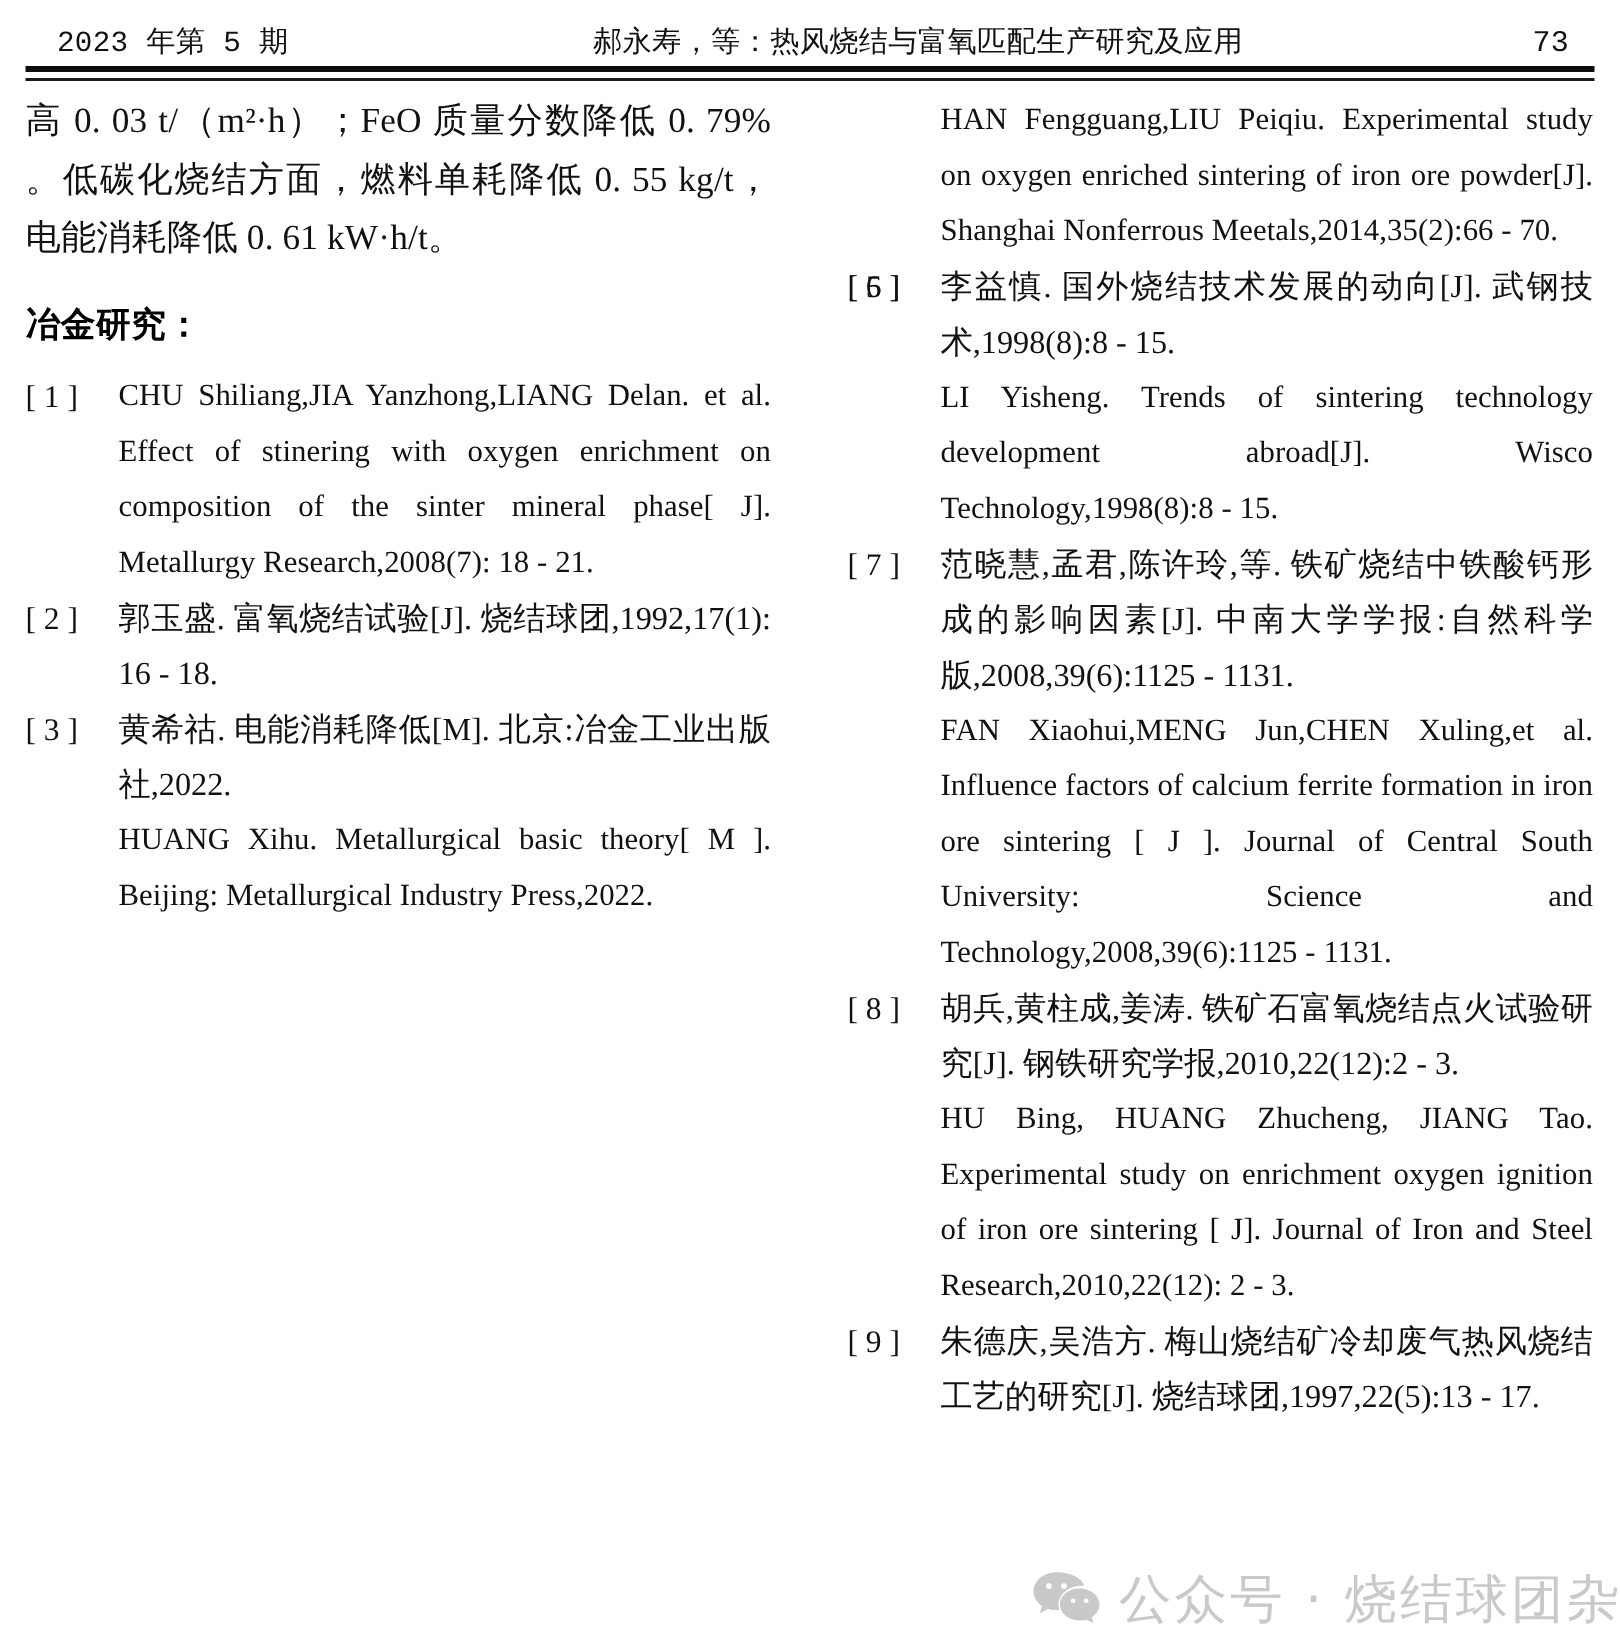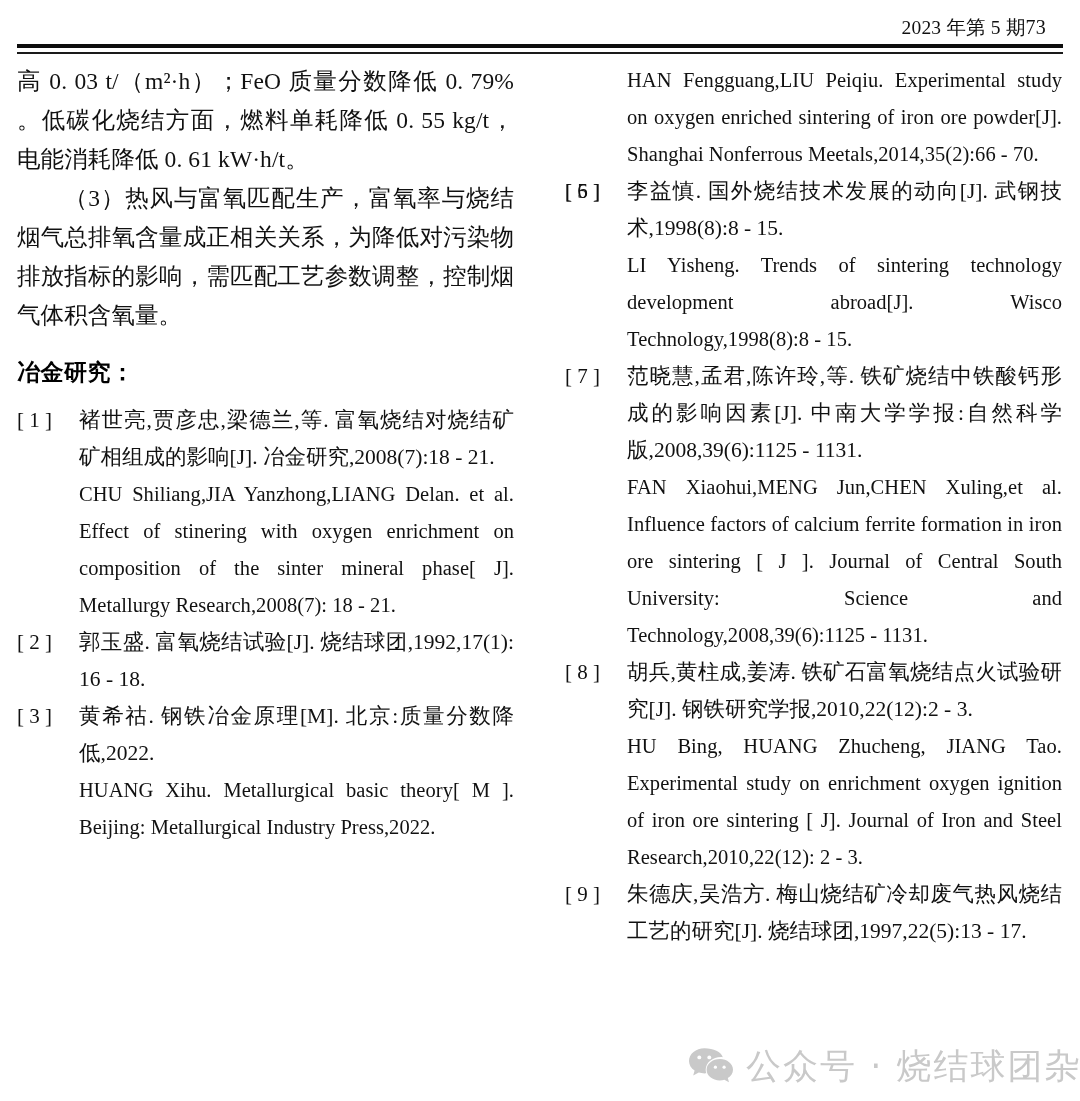--- a/index.html
+++ b/index.html
@@ -19,23 +19,24 @@
 
   
   .running-head {
     position: absolute;
     top: 14px;
     left: 38px;
     right: 34px;
     height: 28px;
     display: flex;
     align-items: baseline;
-    justify-content: flex-end;
+    justify-content: center;
     font-size: 19.5px;
     letter-spacing: 0.2px;
+    font-family: Liberation Mono, monospace;
   }
   .rh-left   { flex: 0 0 auto; }
   .rh-center { flex: 1 1 auto; text-align: center; padding-left: 10px; }
   .rh-right  { flex: 0 0 auto; font-size: 20px; }
 
   
   .rule-wrap {
     position: absolute;
     top: 44px;
     left: 17px;
@@ -149,52 +150,51 @@
     color: #c9c9c9;
     letter-spacing: 2px;
     white-space: nowrap;
   }
 </style>
 </head>
 <body>
 
 <div class="running-head">
   <span class="rh-left">2023 年第 5 期</span>
+  <span class="rh-center">郝永寿，等：热风烧结与富氧匹配生产研究及应用</span>
   <span class="rh-right">73</span>
 </div>
 
 <div class="rule-wrap">
   <div class="rule-thick"></div>
   <div class="rule-gap"></div>
   <div class="rule-thin"></div>
 </div>
 
 <div class="columns">
 
   <div class="col col-left">
 
     <p class="body-para">高 0. 03 t/（m²·h）；FeO 质量分数降低 0. 79% 。低碳化烧结方面，燃料单耗降低 0. 55 kg/t，电能消耗降低 0. 61 kW·h/t。</p>
-    <p class="body-para indent">（3）热风与富氧匹配生产，富氧率与烧结烟气总排氧含量成正相关关系，为降低对污染物排放指标的影响，需匹配工艺参数调整，控制烟气体积含氧量。</p>
 
     <div class="ref-heading">冶金研究：</div>
 
     <div class="ref-item">
       <span class="ref-num">[ 1 ]</span>
-      <p class="ref-cn">褚世亮,贾彦忠,梁德兰,等. 富氧烧结对烧结矿矿相组成的影响[J]. 冶金研究,2008(7):18 - 21.</p>
       <p class="ref-en">CHU Shiliang,JIA Yanzhong,LIANG Delan. et al. Effect of stinering with oxygen enrichment on composition of the sinter mineral phase[ J]. Metallurgy Research,2008(7): 18 - 21.</p>
     </div>
 
     <div class="ref-item">
       <span class="ref-num">[ 2 ]</span>
       <p class="ref-cn">郭玉盛. 富氧烧结试验[J]. 烧结球团,1992,17(1): 16 - 18.</p>
     </div>
 
     <div class="ref-item">
       <span class="ref-num">[ 3 ]</span>
-      <p class="ref-cn">黄希祜. 钢铁冶金原理[M]. 北京:质量分数降低,2022.</p>
+      <p class="ref-cn">黄希祜. 电能消耗降低[M]. 北京:冶金工业出版社,2022.</p>
       <p class="ref-en">HUANG Xihu. Metallurgical basic theory[ M ]. Beijing: Metallurgical Industry Press,2022.</p>
     </div>
 
   </div>
 
   <div class="col col-right">
 
     <div class="ref-item">
       <p class="ref-en">HAN Fengguang,LIU Peiqiu. Experimental study on oxygen enriched sintering of iron ore powder[J]. Shanghai Nonferrous Meetals,2014,35(2):66 - 70.</p>
     </div>

